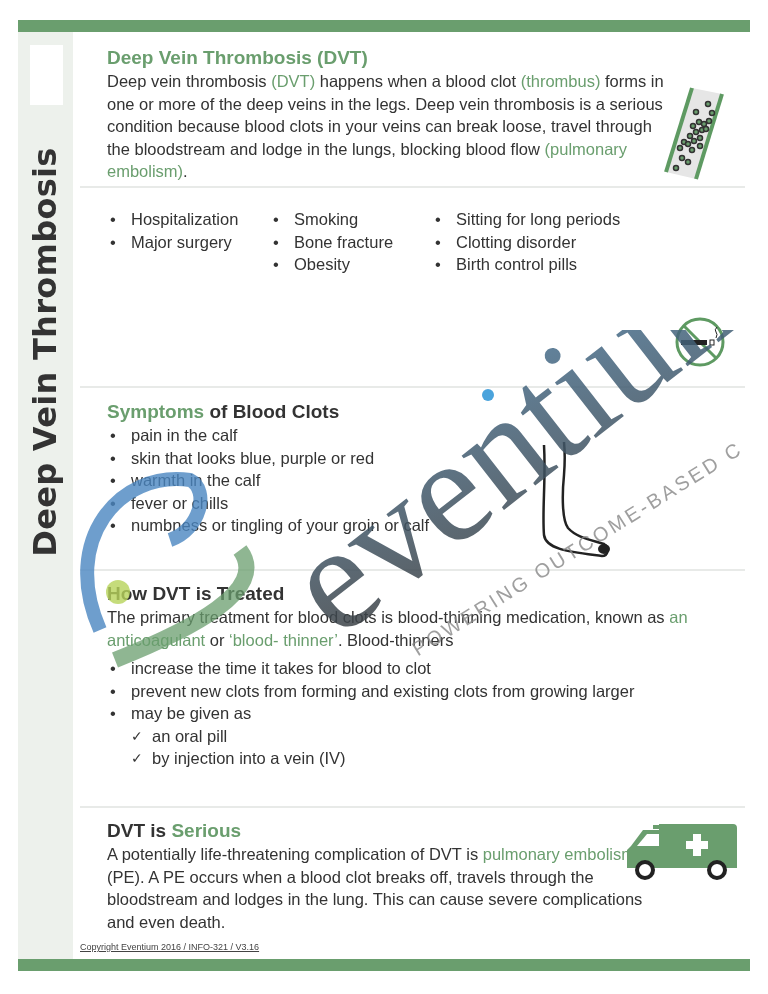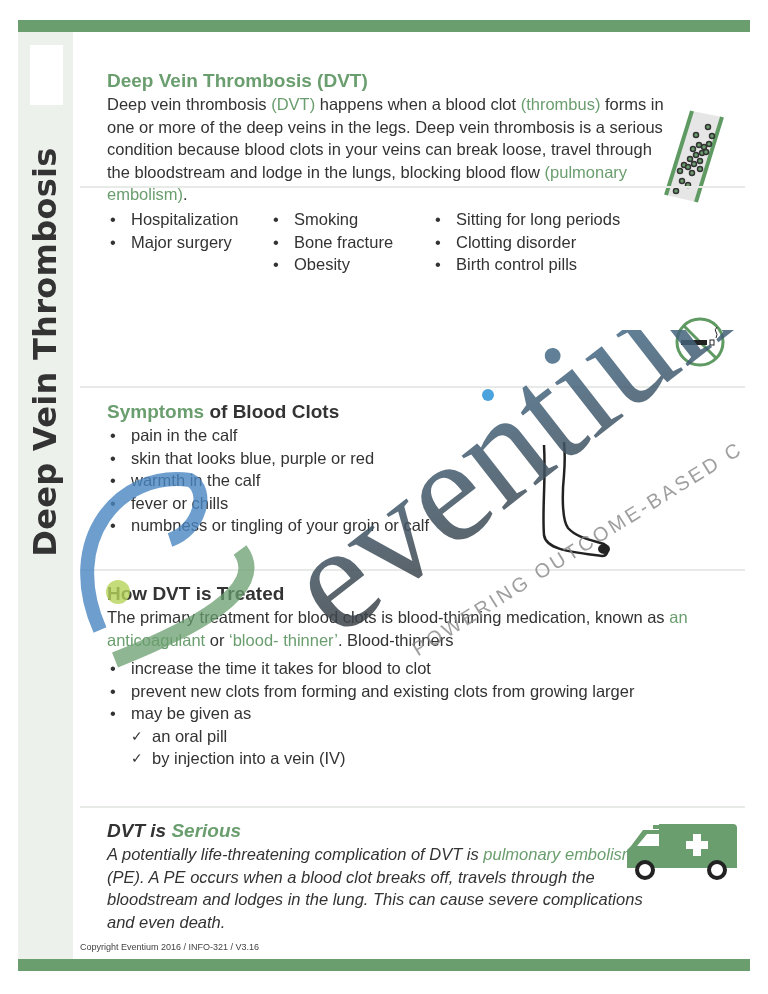--- a/index.html
+++ b/index.html
@@ -15,35 +15,35 @@
   .g{color:#6a9e6e;}
   p{margin:0;font-size:16.5px;line-height:22.5px;}
   .divider{position:absolute;left:-27px;width:665px;height:2px;background:#e8eae8;}
   ul{margin:0;padding:0;list-style:none;}
   ul.bul li{position:relative;padding-left:24px;font-size:16.5px;line-height:22.5px;}
   ul.bul li::before{content:"•";position:absolute;left:3px;}
   ul.chk li{position:relative;padding-left:45px;font-size:16.5px;line-height:22.5px;}
   ul.chk li::before{content:"✓";position:absolute;left:24px;font-size:14px;}
   .cols{display:flex;}
   .cols ul{margin-right:0;}
-  .copyright{position:absolute;left:80px;top:942px;font-size:9px;color:#444;}
+  .copyright{position:absolute;left:80px;top:942px;font-size:9px;color:#444;text-decoration:underline;}
   .watermark{position:absolute;left:40px;top:330px;width:700px;height:380px;pointer-events:none;}
 </style>
 </head>
 <body>
 
 <div class="topbar"></div>
 <div class="sidebar">
   <div class="box"></div>
   <div class="vtitle">Deep Vein Thrombosis</div>
 </div>
 
 <div class="content">
 
-  <div class="section" style="top:14px;margin-top:23px;">
+  <div class="section" style="top:14px;">
     <h2 class="g">Deep Vein Thrombosis (DVT)</h2>
     <p style="width:560px;"><span>Deep vein thrombosis </span><span class="g">(DVT)</span><span> happens when a blood clot </span><span class="g">(thrombus)</span><span> forms in one or more of the deep veins in the legs. Deep vein thrombosis is a serious condition because blood clots in your veins can break loose, travel through the bloodstream and lodge in the lungs, blocking blood flow </span><span class="g">(pulmonary embolism)</span><span>.</span></p>
     <svg style="position:absolute;left:553px;top:40px" width="70" height="95" viewBox="0 0 70 95">
       <polygon points="32,2 62,8 36,93 6,86" fill="#e6e6e6"></polygon>
       <line x1="32" y1="2" x2="6" y2="86" stroke="#5e9a62" stroke-width="4"></line>
       <line x1="62" y1="8" x2="36" y2="93" stroke="#5e9a62" stroke-width="4"></line>
       <g fill="#6a9e6e" stroke="#333" stroke-width="1.5">
         <circle cx="48" cy="18" r="2.5"></circle>
           <circle cx="36" cy="26" r="2.5"></circle>
           <circle cx="52" cy="27" r="2.5"></circle>
@@ -121,21 +121,21 @@
       <li>prevent new clots from forming and existing clots from growing larger</li>
       <li>may be given as</li>
     </ul>
     <ul class="chk">
       <li>an oral pill</li>
       <li>by injection into a vein (IV)</li>
     </ul>
   </div>
   <div class="divider" style="top:774px;"></div>
 
-  <div class="section" style="top:787px;font-style:italic;">
+  <div class="section" style="top:787px;">
     <h2><span>DVT is </span><span class="g">Serious</span></h2>
     <p style="width:560px;"><span>A potentially life-threatening complication of DVT is </span><span class="g">pulmonary embolism</span><span> (PE). A PE occurs when a blood clot breaks off, travels through the bloodstream and lodges in the lung. This can cause severe complications and even death.</span></p>
     <svg style="position:absolute;left:518px;top:3px" width="112" height="62" viewBox="0 0 112 62">
       <path d="M38 2 H108 a4 4 0 0 1 4 4 V46 H2 V28 L6 24 L18 8 H34 V2 Z" fill="#6a9e6e"></path>
       <path d="M22 12 H34 V24 H12 Z" fill="#fff"></path>
       <rect x="28" y="3" width="6" height="4" fill="#6a9e6e"></rect>
       <rect x="68" y="12" width="8" height="22" fill="#fff"></rect>
       <rect x="61" y="19" width="22" height="8" fill="#fff"></rect>
       <circle cx="20" cy="48" r="8" fill="#fff" stroke="#222" stroke-width="4"></circle>
       <circle cx="92" cy="48" r="8" fill="#fff" stroke="#222" stroke-width="4"></circle>

